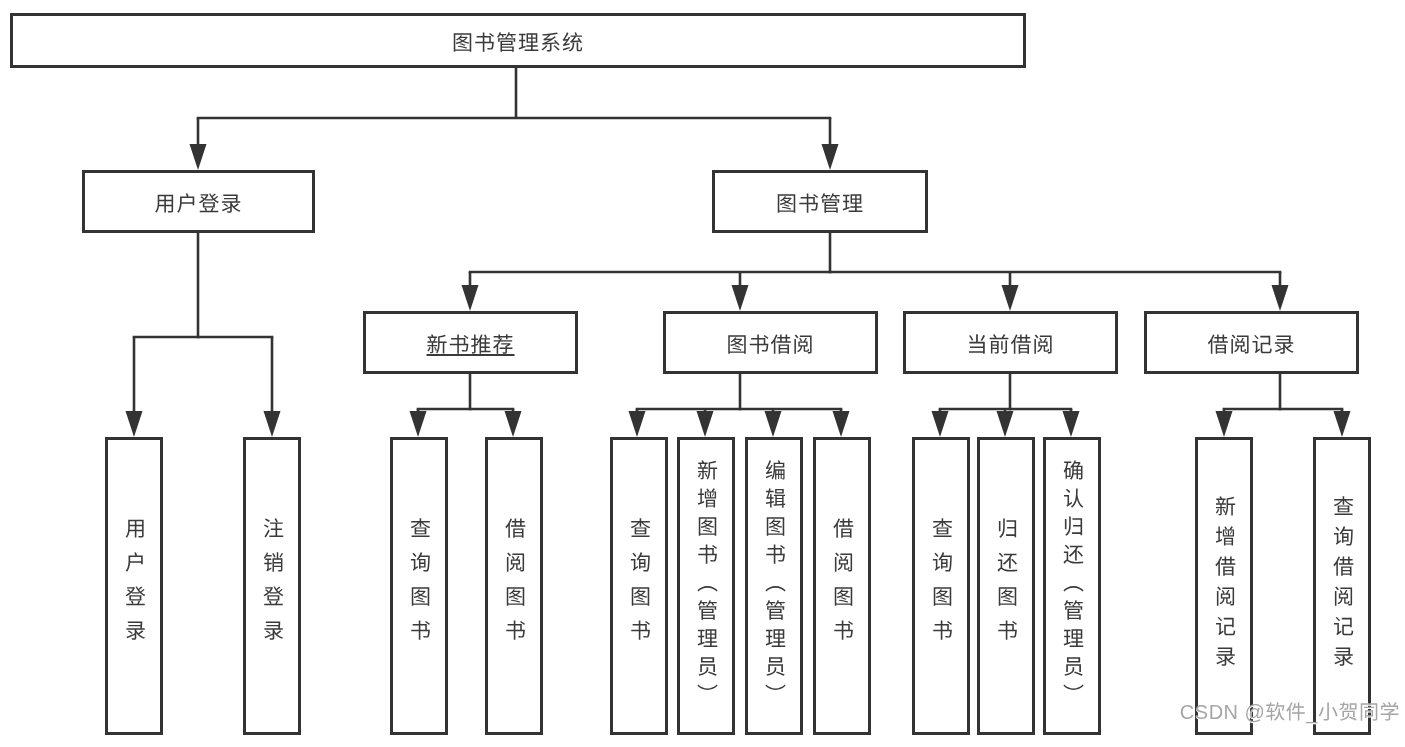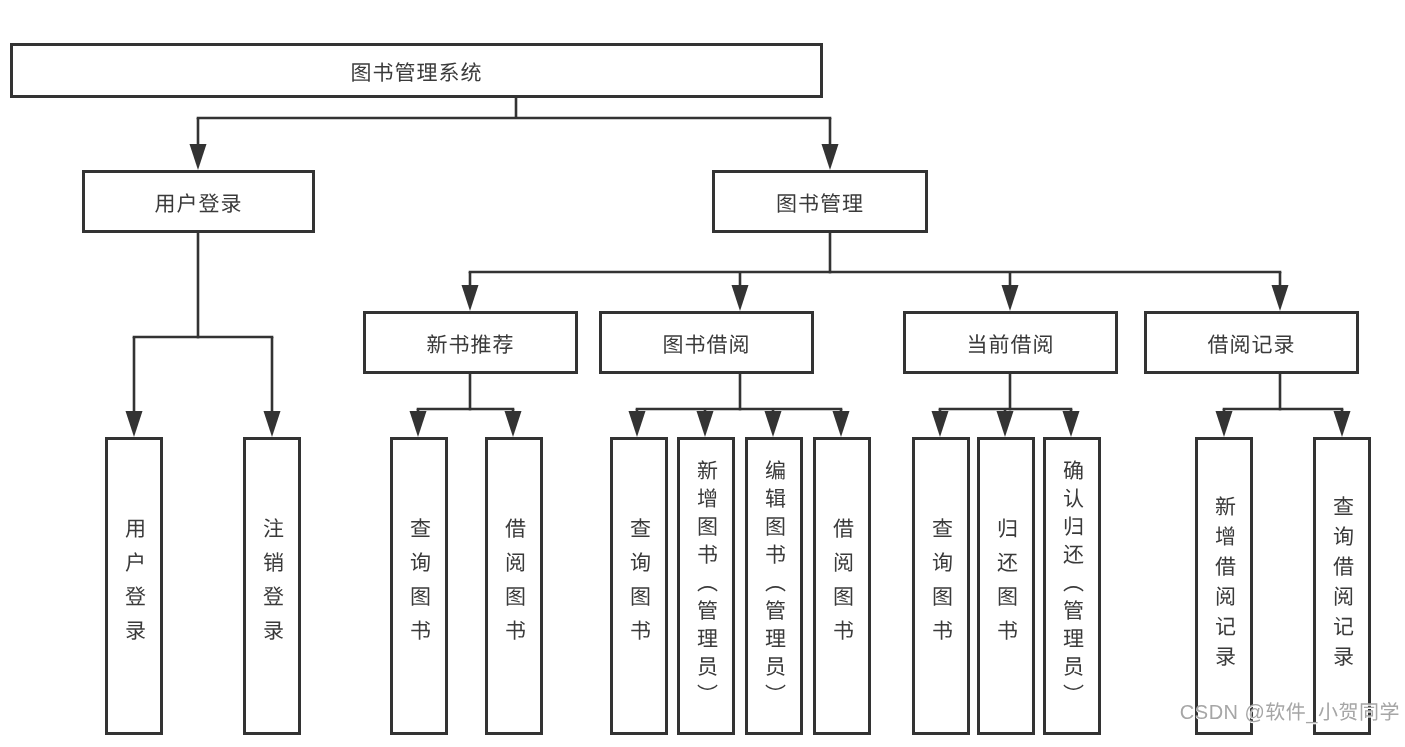--- a/index.html
+++ b/index.html
@@ -88,27 +88,27 @@
     <polygon points="1062.5,411 1079.5,411 1071,437"></polygon>
 
     <line x1="1280" y1="374" x2="1280" y2="410.3"></line>
     <line x1="1222.7" y1="409" x2="1343.3" y2="409"></line>
     <line x1="1224" y1="409" x2="1224" y2="418"></line>
     <polygon points="1215.5,411 1232.5,411 1224,437"></polygon>
     <line x1="1342" y1="409" x2="1342" y2="418"></line>
     <polygon points="1333.5,411 1350.5,411 1342,437"></polygon>
   </svg>
 
-  <div class="node" style="left:10px;top:13px;width:813px;height:55px;margin-top:30px;">图书管理系统</div>
+  <div class="node" style="left:10px;top:13px;width:1016px;height:55px;">图书管理系统</div>
 
   <div class="node" style="left:82px;top:170px;width:233px;height:63px;">用户登录</div>
   <div class="node" style="left:712px;top:170px;width:216px;height:63px;">图书管理</div>
 
-  <div class="node lvl2" style="left:363px;">新书推荐</div>
-  <div class="node lvl2" style="left:599px;">图书借阅</div>
+  <div class="node lvl2" style="left:363px;text-decoration:underline;">新书推荐</div>
+  <div class="node lvl2" style="left:663px;">图书借阅</div>
   <div class="node lvl2" style="left:903px;">当前借阅</div>
   <div class="node lvl2" style="left:1144px;">借阅记录</div>
 
   <div class="node leaf" style="left:105px;">
     <span class="v" style="letter-spacing: 13px;">用户登录</span>
     </div>
   <div class="node leaf" style="left:243px;">
     <span class="v" style="letter-spacing: 13px;">注销登录</span>
     </div>
 

